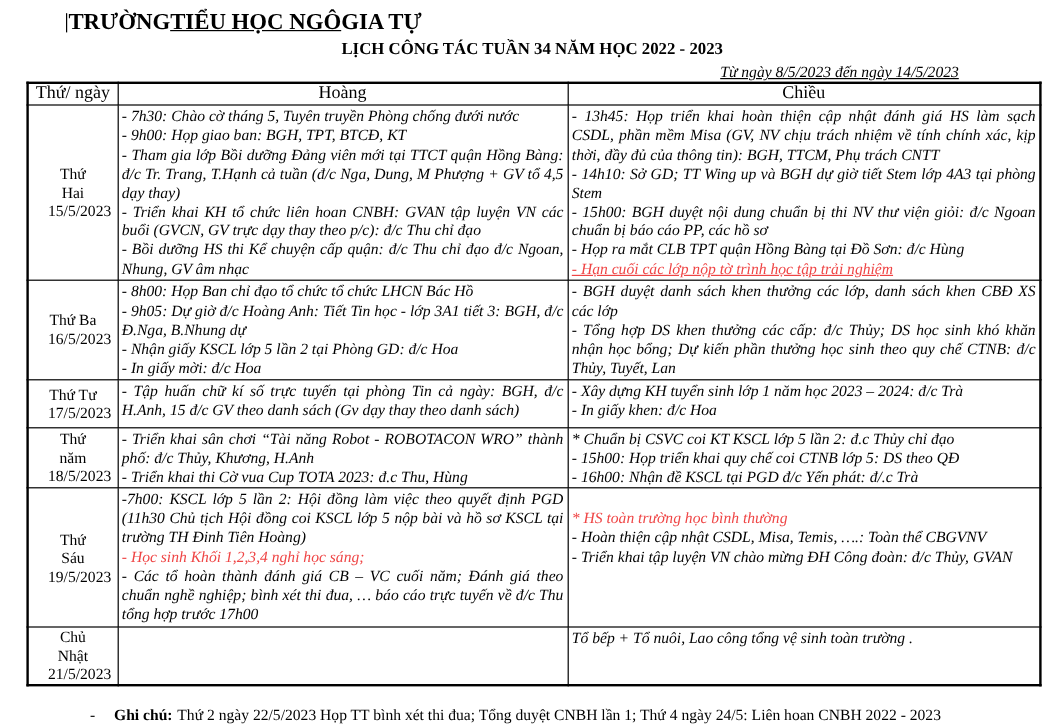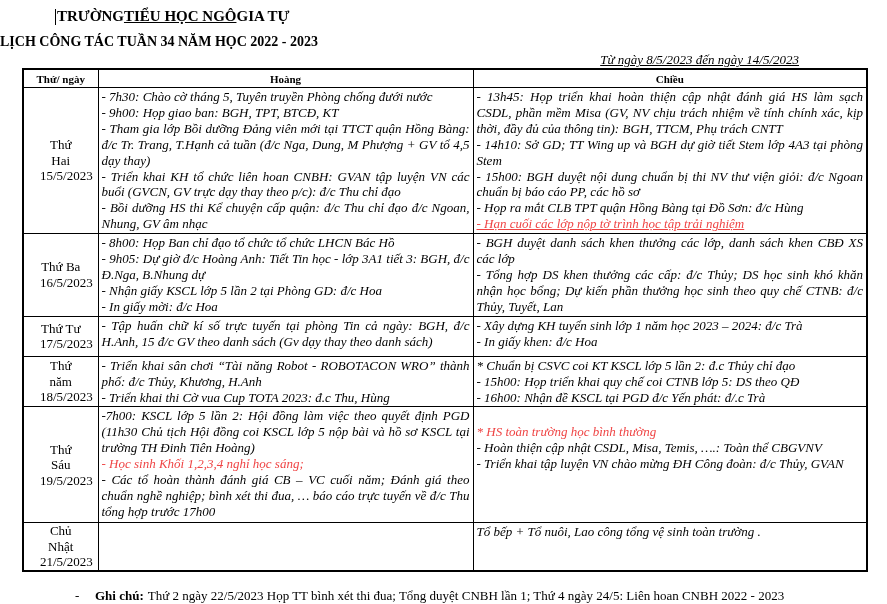--- a/index.html
+++ b/index.html
@@ -7,43 +7,43 @@
     width:887px;height:604px;overflow:hidden;
     font-family:"Liberation Serif","DejaVu Serif",serif;
     color:#000;
     -webkit-font-smoothing:none;
   }
   .page{position:relative;width:887px;height:604px;}
 
   
   .school-line{
     position:absolute;left:55px;top:8px;
-    font-weight:bold;font-size:15px;white-space:nowrap;
+    font-weight:bold;font-size:19px;white-space:nowrap;
     display:flex;align-items:center;
   }
   .cursor-bar{display:inline-block;width:1px;height:16px;background:#000;margin-right:1px;}
   .school-underlined{text-decoration:underline;}
   .doc-title{
     position:absolute;left:0;top:34px;width:100%;
-    text-align:left;font-weight:bold;font-size:14px;
+    text-align:center;font-weight:bold;font-size:14px;
   }
   .date-range{
     position:absolute;right:88px;top:52px;
     font-style:italic;font-size:13px;text-decoration:underline;
   }
 
   
   table.schedule{
     position:absolute;left:22px;top:68px;
     width:844px;border-collapse:collapse;table-layout:fixed;
     font-size:13px;
   }
   table.schedule,table.schedule th,table.schedule td{border:1px solid #000;}
   table.schedule{border:2px solid #000;}
-  th{font-weight:bold;padding:0 2px;height:17px;font-size:11px;}
+  th{font-weight:normal;padding:0 2px;height:17px;font-size:15px;}
   td{vertical-align:top;padding:1px 3px;line-height:15.9px;}
   td.day-cell{
     text-align:center;vertical-align:middle;font-weight:normal;
     padding:0 16px;line-height:15.5px;
   }
   .item{text-align:justify;font-style:italic;}
   .item.red{color:#ef4444;}
   .item.u{text-decoration:underline;}
 
   tbody tr:nth-child(1){height:145px;}

